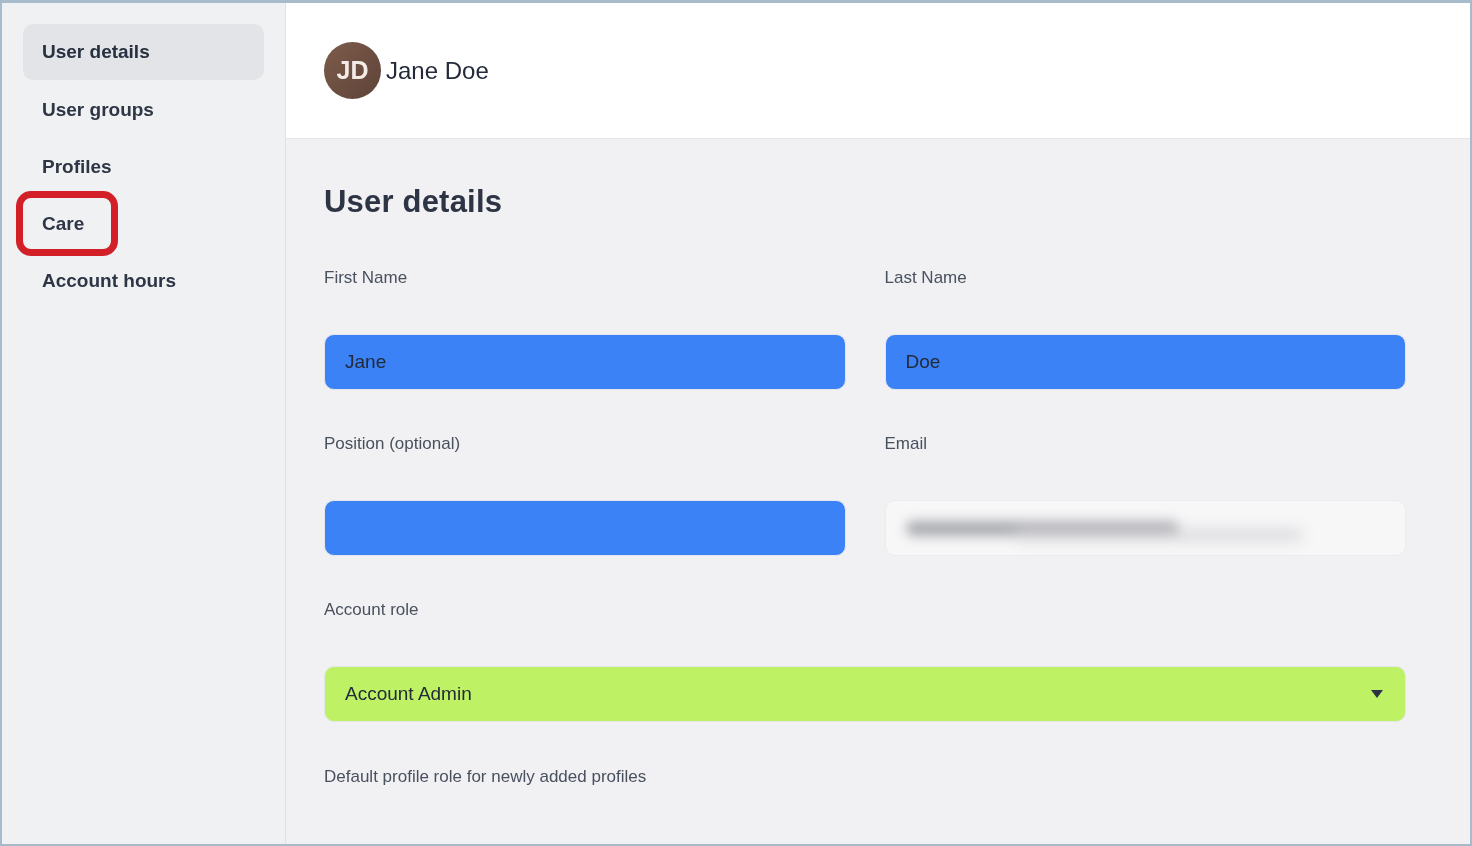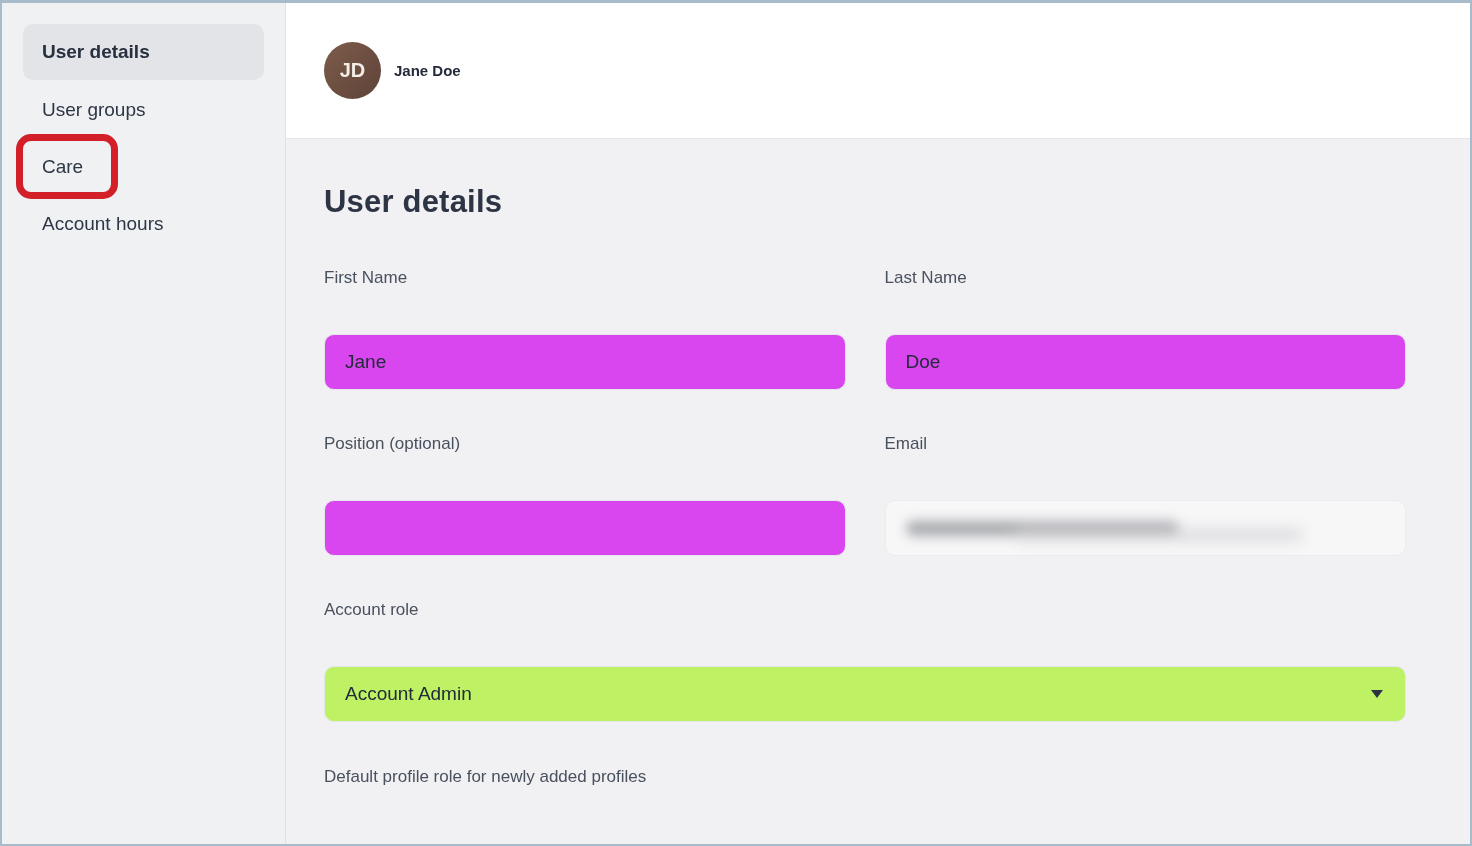--- a/index.html
+++ b/index.html
@@ -28,20 +28,21 @@
   .nav-item {
     height: 57px;
     display: flex;
     align-items: center;
     padding-left: 19px;
     font-size: 19px;
     color: #2e3645;
     border-radius: 10px;
     cursor: pointer;
     position: relative;
+    font-weight: bold;
   }
   .nav-item.selected {
     background: #e3e4e8;
     font-weight: 700;
     color: #27303f;
     height: 56px;
     margin-bottom: 1px;
   }
   .red-annotation {
     position: absolute;
@@ -69,31 +70,31 @@
     align-items: center;
     padding-left: 38px;
     flex: 0 0 auto;
   }
   .avatar {
     width: 57px;
     height: 57px;
     border-radius: 50%;
     background: linear-gradient(135deg, #7d5c4b 0%, #5e4338 100%);
     color: #f3ece7;
-    font-size: 20px;
+    font-size: 25px;
     font-weight: 700;
     display: flex;
     align-items: center;
     justify-content: center;
     flex: 0 0 auto;
   }
   .user-name {
-    margin-left: 13px;
-    font-size: 15px;
-    font-weight: 700;
+    margin-left: 5px;
+    font-size: 24px;
+    font-weight: 400;
     color: #232b3a;
   }
 
   
   .content {
     flex: 1;
     background: #f1f1f3;
     padding: 45px 64px 0 38px;
     overflow: hidden;
   }
@@ -112,21 +113,21 @@
     margin-bottom: 44px;
   }
   .field { display: flex; flex-direction: column; gap: 32px; }
   .field-label {
     font-size: 17px;
     color: #49505e;
     margin-bottom: 14px;
   }
   .text-input {
     height: 56px;
-    background: #d946ef;
+    background: #3b82f6;
     border: 1px solid #e5e6e9;
     border-radius: 10px;
     padding: 0 20px;
     font-size: 19px;
     font-family: "Liberation Sans", "DejaVu Sans", sans-serif;
     color: #232b3a;
     outline: none;
     width: 100%;
   }
   .text-input.disabled {
@@ -185,20 +186,23 @@
 <div class="frame">
 
   <aside class="sidebar">
     <div class="nav-item selected">
       <span>User details</span>
     </div>
     <div class="nav-item">
       <span>User groups</span>
     </div>
     <div class="nav-item">
+      <span>Profiles</span>
+    </div>
+    <div class="nav-item">
       <span class="red-annotation"></span>
       <span>Care</span>
     </div>
     <div class="nav-item">
       <span>Account hours</span>
     </div>
   </aside>
 
   <div class="main-col">
 

